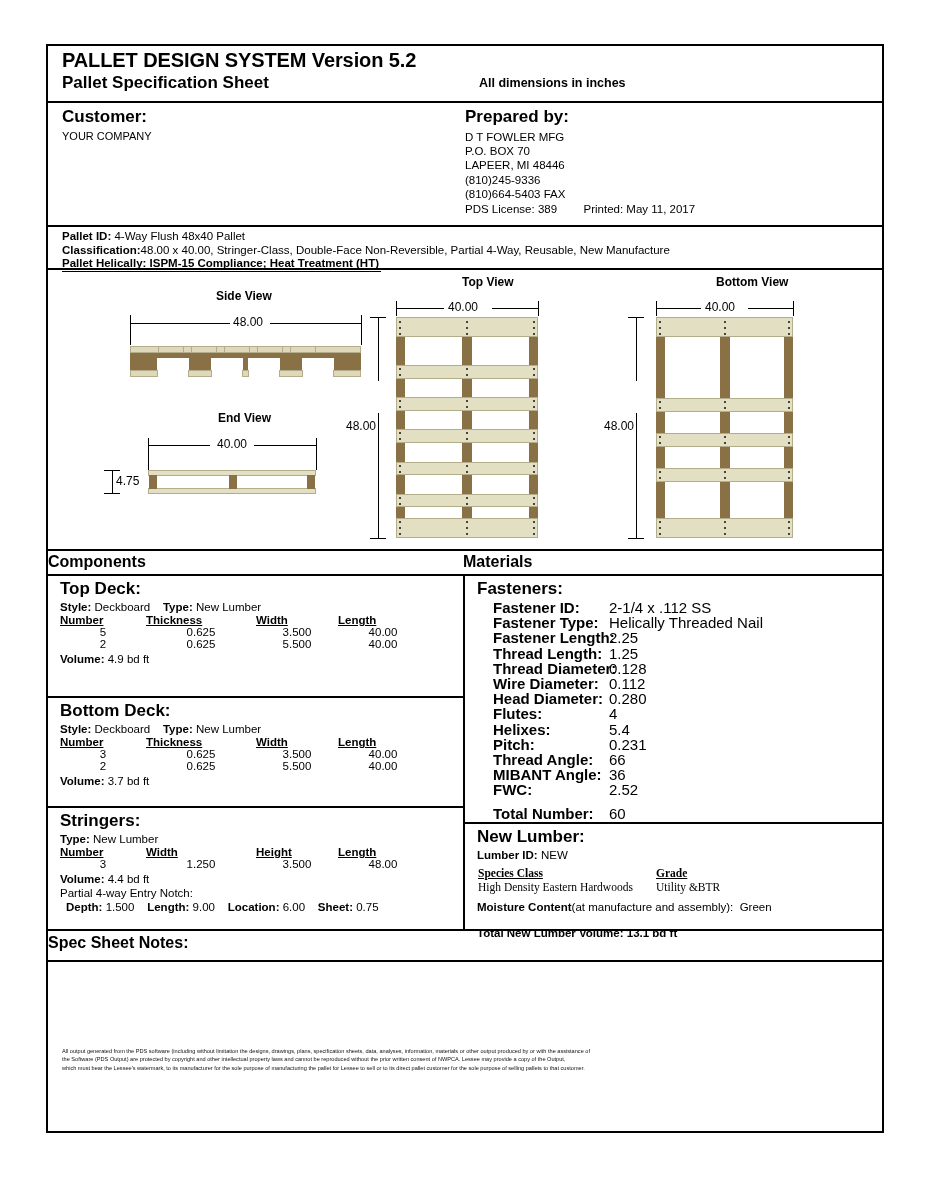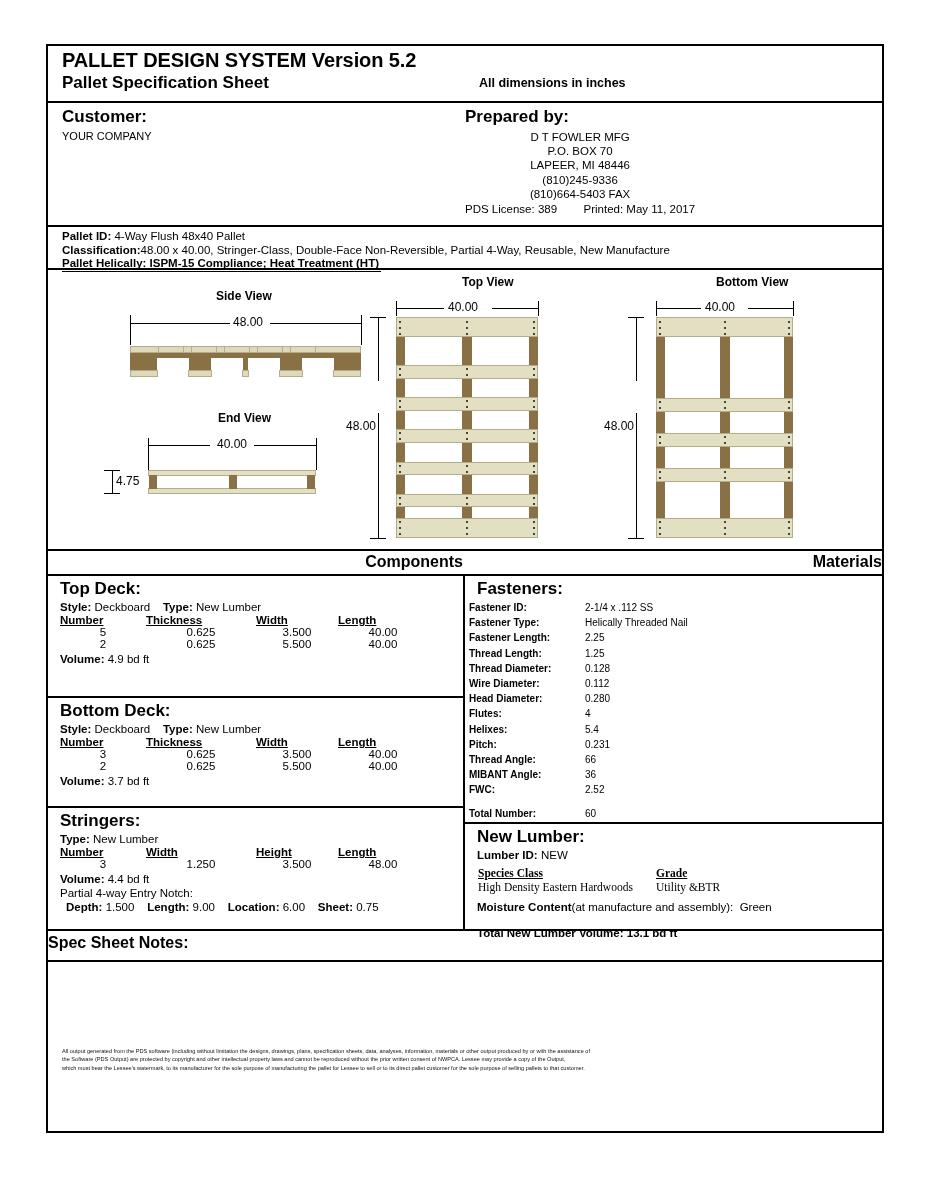--- a/index.html
+++ b/index.html
@@ -50,21 +50,21 @@
   
   .partyband {
     position: relative;
     height: 124px;
     border-bottom: 2px solid #000;
     box-sizing: border-box;
   }
   .cust-h { position: absolute; left: 14px; top: 4px; font-size: 17px; font-weight: bold; }
   .cust-v { position: absolute; left: 14px; top: 27px; font-size: 11px; }
   .prep-h { position: absolute; left: 417px; top: 4px; font-size: 17px; font-weight: bold; }
-  .prep-lines { position: absolute; left: 417px; top: 27px; font-size: 11.5px; line-height: 14.2px; text-align: center; }
+  .prep-lines { position: absolute; left: 417px; top: 27px; font-size: 11.5px; line-height: 14.2px; }
   .lic-row { margin-top: 1px; }
   .lic-row .gap { display: inline-block; width: 20px; }
 
   
   .idband {
     position: relative;
     height: 43px;
     border-bottom: 2px solid #000;
     box-sizing: border-box;
     padding: 3px 0 0 14px;
@@ -112,21 +112,21 @@
 
   
   .sechdr {
     position: relative;
     height: 25px;
     border-bottom: 2px solid #000;
     box-sizing: border-box;
   }
   .sechdr .cell {
     position: absolute; top: 2px;
-    font-size: 16px; font-weight: bold; text-align: right;
+    font-size: 16px; font-weight: bold; text-align: left;
   }
 
   
   .bodyband {
     position: relative;
     height: 355px;
     border-bottom: 2px solid #000;
     box-sizing: border-box;
   }
   .vdiv {
@@ -153,21 +153,21 @@
     font-size: 11.5px;
   }
   table.spec td { padding: 0; font-size: 11.5px; }
   table.spec .num { text-align: center; }
   .c1 { width: 86px; }
   .c2 { width: 110px; }
   .c3 { width: 82px; }
   .c4 { width: 90px; }
 
   
-  .mrow { font-size: 10px; line-height: 15.2px; margin-left: 4px; white-space: nowrap; }
+  .mrow { font-size: 15px; line-height: 15.2px; margin-left: 28px; white-space: nowrap; }
   .mrow .mk { display: inline-block; width: 116px; font-weight: bold; }
   .mrow .mv { display: inline-block; }
 
   .mtbl { margin-left: 12px; font-size: 11.5px; border-collapse: collapse; }
   .mtbl th { text-align: left; font-weight: bold; text-decoration: underline; font-size: 11.5px; }
   .mtbl td { font-size: 11.5px; }
   .mc1 { width: 176px; }
 
   
   .notesband {

